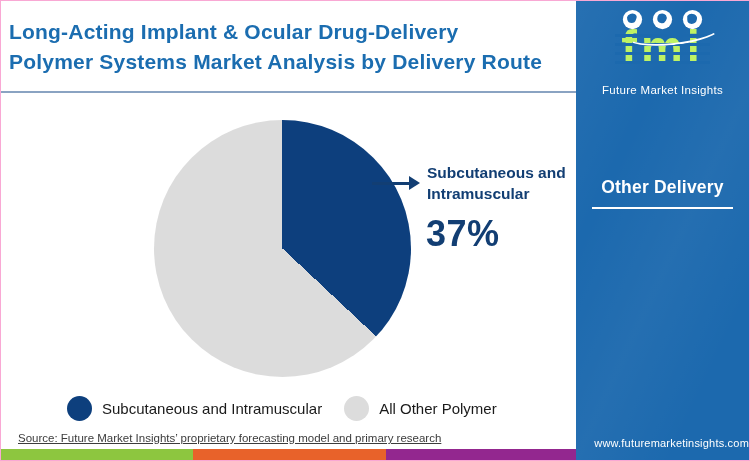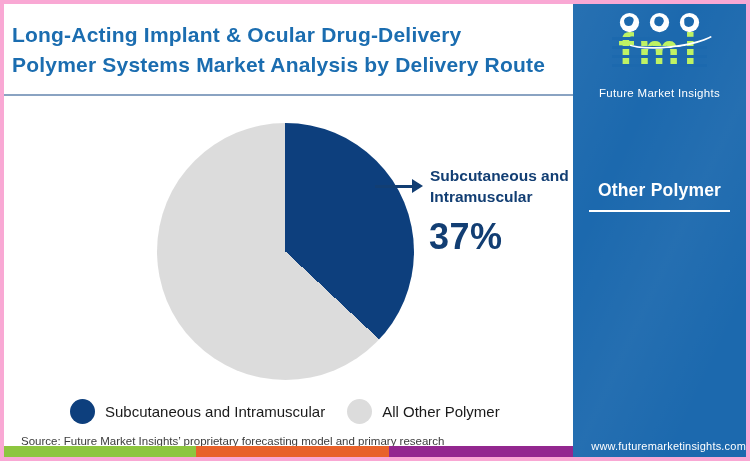--- a/index.html
+++ b/index.html
@@ -1,20 +1,20 @@
 <!DOCTYPE html>
 <html><head>
 <meta charset="utf-8">
 <style>
   * { margin:0; padding:0; box-sizing:border-box; }
   html,body { background:#ffffff; }
   body { font-family:"Liberation Sans", sans-serif; }
   .canvas {
     position:relative; width:750px; height:461px; background:#ffffff;
-    overflow:hidden; border:4px solid #f9a8d4;
+    overflow:hidden; border:1px solid #f9a8d4;
   }
 
   
   .title-block { position:absolute; left:8px; top:16px; width:565px; }
   .title-line {
     color:#1b6db0; font-size:21px; font-weight:700; line-height:1.42;
     letter-spacing:0.2px;
   }
   .header-rule {
     position:absolute; left:0; top:90px; width:577px; height:2px;
@@ -179,19 +179,19 @@
       <div class="logo-brand-wrap">
         <div class="logo-brand">fmi</div>
         <div class="fmi-stripe" style="top:12px"></div>
         <div class="fmi-stripe" style="top:21px"></div>
         <div class="fmi-stripe" style="top:30px"></div>
         <div class="fmi-stripe" style="top:39px"></div>
       </div>
       <div class="logo-tagline">Future Market Insights</div>
     </div>
 
-    <div class="other-segments-heading">Other Polymer</div>
+    <div class="other-segments-heading">Other Delivery</div>
     <div class="other-segments-rule"></div>
 
     <div class="website">www.futuremarketinsights.com</div>
   </div>
 
 </div>
 
 </body></html>

